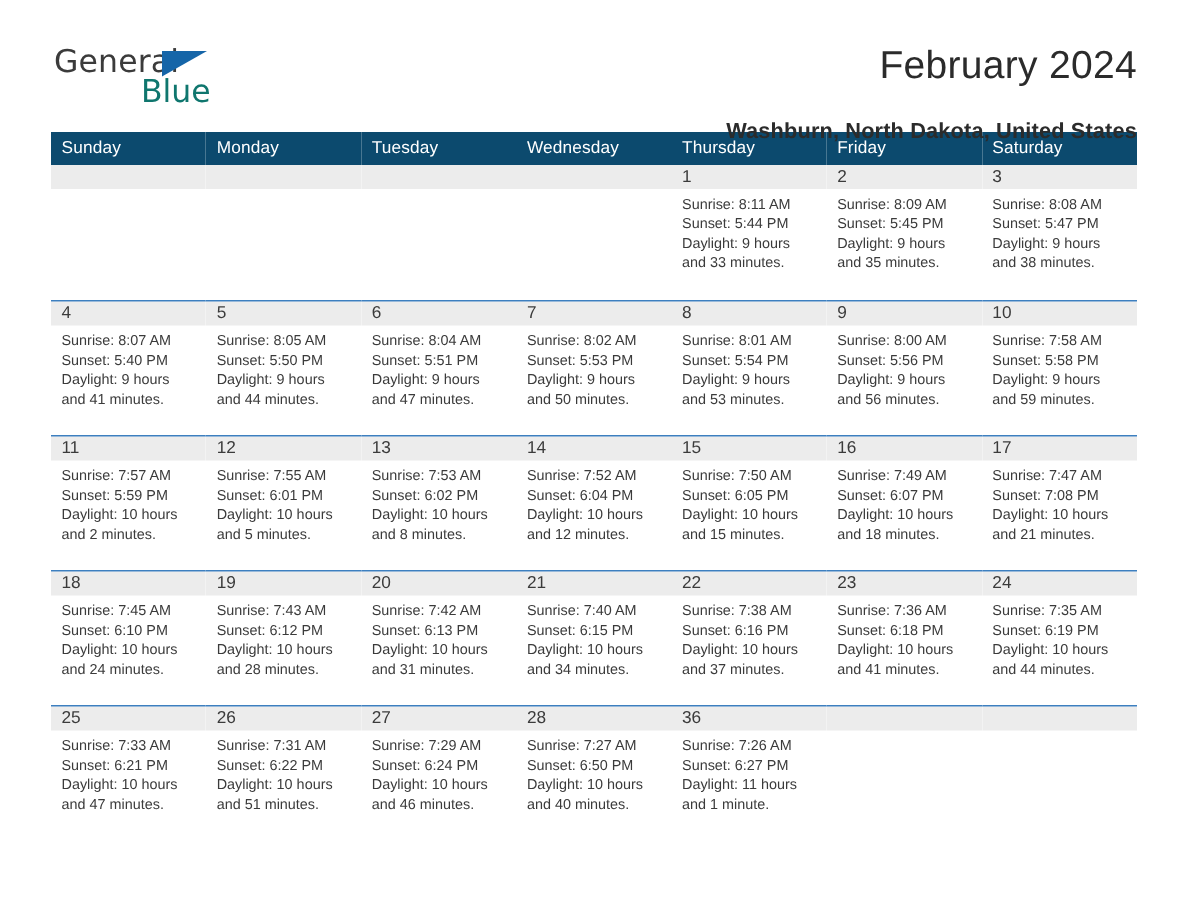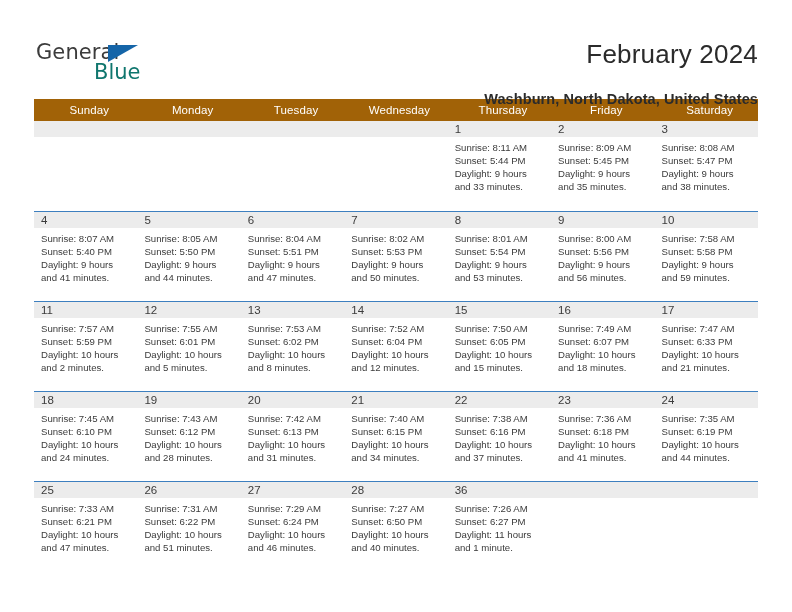--- a/index.html
+++ b/index.html
@@ -12,21 +12,21 @@
     width: 792px;
     height: 612px;
     font-family: "Liberation Sans", sans-serif;
     color: #000000;
     overflow: hidden;
   }
   .page {
     position: relative;
     width: 792px;
     height: 612px;
-    padding: 16px 34px;
+    padding: 5px 34px;
   }
 
   
   .header {
     position: relative;
     height: 72px;
     padding-top: 24px;
   }
   .logo {
     position: absolute;
@@ -86,25 +86,25 @@
   
   .calendar {
     margin-top: 11px;
     width: 724px;
     border-collapse: collapse;
     table-layout: fixed;
   }
   .calendar col { width: 103.42px; }
 
   .calendar thead th {
-    background: #a16207;
+    background: #0c4a6e;
     color: #ffffff;
     font-size: 11.5px;
     font-weight: 400;
-    text-align: center;
+    text-align: left;
     padding: 5px 0 5px 7px;
     height: 21px;
     letter-spacing: 0.1px;
   }
 
   .calendar tbody td {
     vertical-align: top;
     padding: 0;
     height: 90px;
     border-top: 1px solid #3d7fbf;
@@ -354,21 +354,21 @@
               <div>Sunrise: 7:49 AM</div>
               <div>Sunset: 6:07 PM</div>
               <div>Daylight: 10 hours</div>
               <div>and 18 minutes.</div>
             </div>
           </td>
           <td class="cell">
             <div class="daynum">17</div>
             <div class="cell-body">
               <div>Sunrise: 7:47 AM</div>
-              <div>Sunset: 6:33 PM</div>
+              <div>Sunset: 7:08 PM</div>
               <div>Daylight: 10 hours</div>
               <div>and 21 minutes.</div>
             </div>
           </td>
         </tr>
         <tr>
           <td class="cell">
             <div class="daynum">18</div>
             <div class="cell-body">
               <div>Sunrise: 7:45 AM</div>

